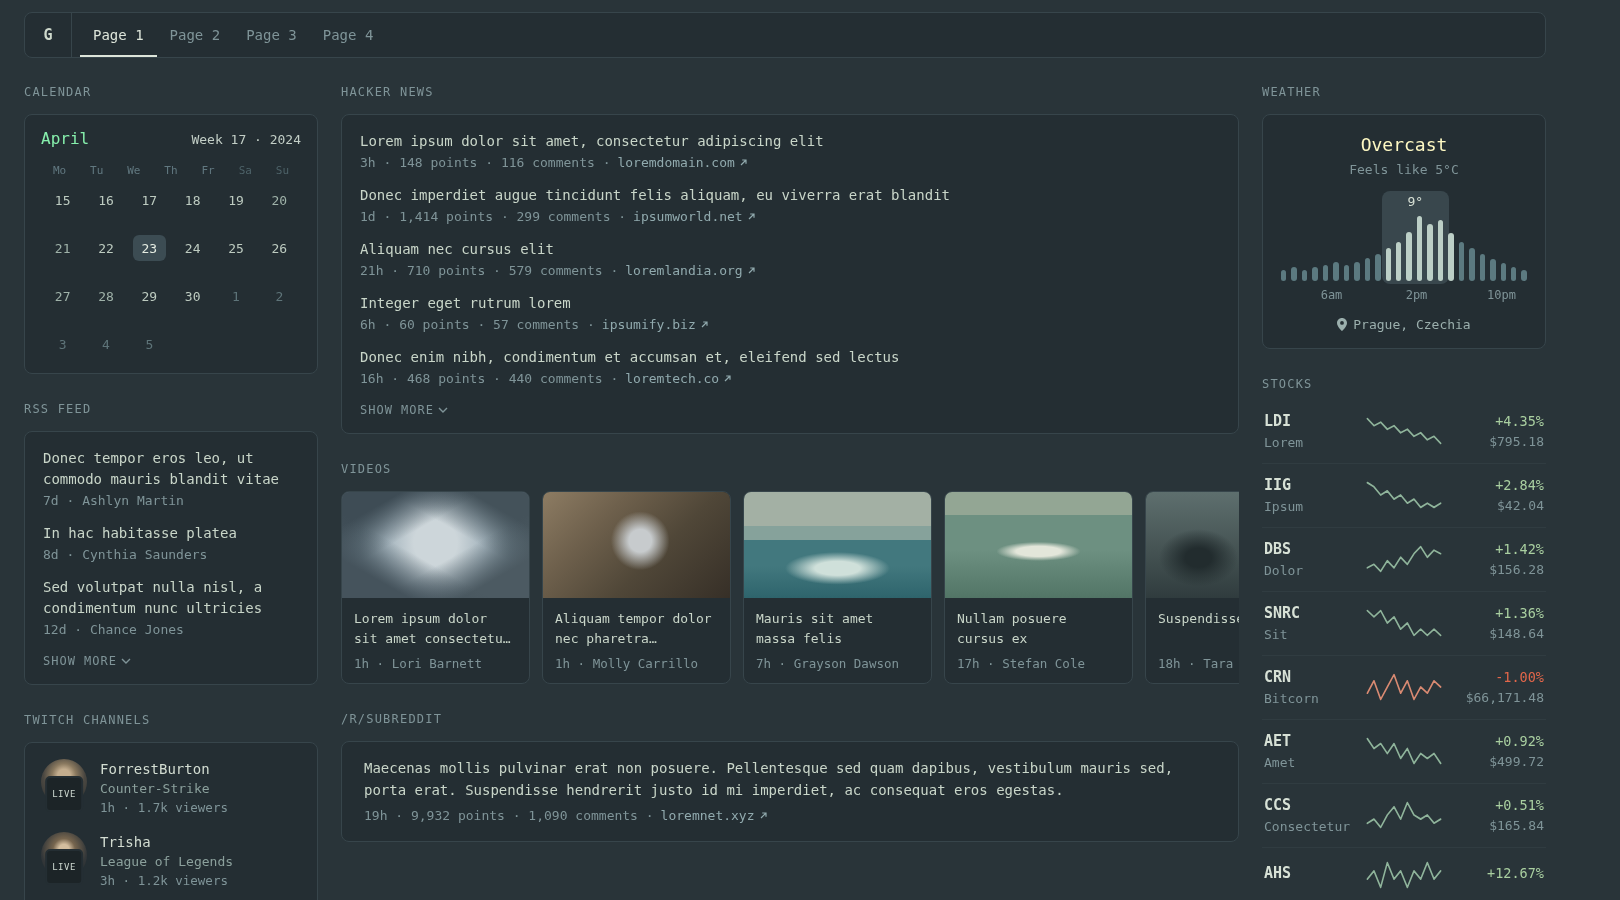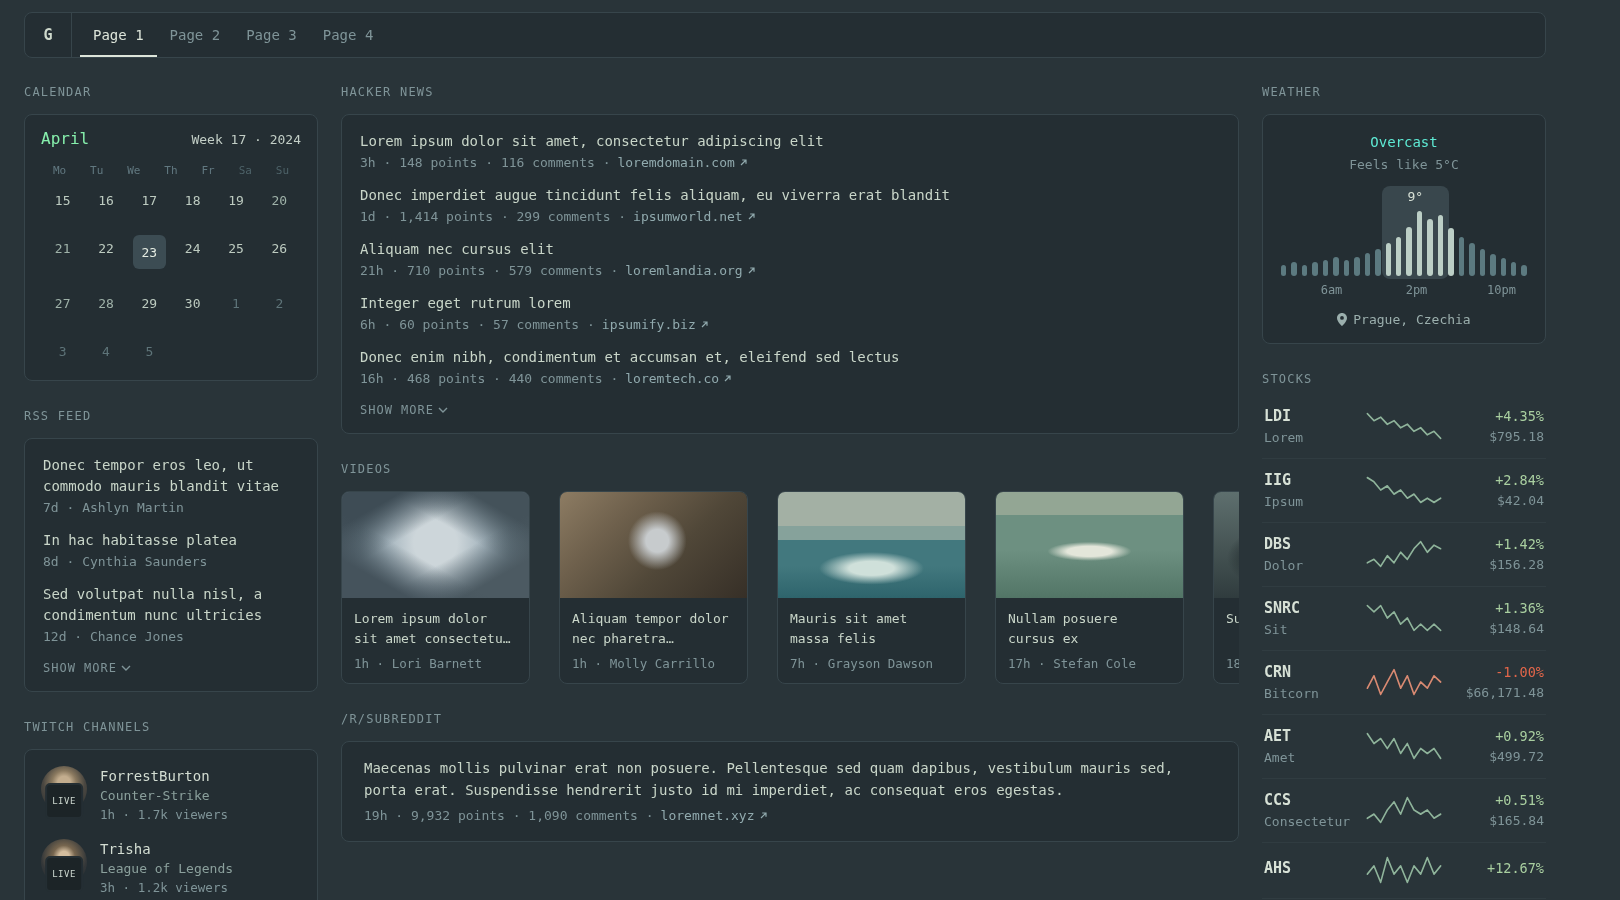--- a/index.html
+++ b/index.html
@@ -38,21 +38,21 @@
   .cal-head{display:flex;justify-content:space-between;align-items:baseline;margin-bottom:16px}
   .cal-month{font-size:16px;font-weight:500;color:#86efac}
   .cal-weekyear{font-size:13px;color:#c2cec6}
   .cal-weekdays{display:grid;grid-template-columns:repeat(7,1fr);margin-bottom:9px}
   .cal-weekdays span{text-align:center;font-size:11px;color:var(--faint)}
   .cal-weekdays span.wknd{color:#4d6268}
   .cal-grid{display:grid;grid-template-columns:repeat(6,1fr);row-gap:19px}
   .cal-cell{height:29px;display:flex;align-items:center;justify-content:center;font-size:13px;color:#bdcbc0}
   .cal-cell.wknd{color:#9fb2a9}
   .cal-cell.dim{color:#5e7479}
-  .cal-cell.today{background:#3c4c53;border-radius:6px;height:34px;margin:1px 5px;color:#e5ecE2;color:#e5ece2}
+  .cal-cell.today{background:#3c4c53;border-radius:6px;height:26px;margin:1px 5px;color:#e5ecE2;color:#e5ece2}
 
   
   .pad{padding:16px 18px 14px}
   .feed-item{margin-bottom:15px}
   .feed-title{display:block;font-size:14px;line-height:1.5;color:var(--text);margin-bottom:3px;cursor:pointer}
   .feed-meta{font-size:13px;color:var(--muted);display:flex;align-items:center;flex-wrap:wrap}
   .domain{color:var(--domain);display:inline-flex;align-items:center;gap:4px;margin-left:7px;cursor:pointer}
   .show-more{display:flex;align-items:center;gap:4px;background:none;border:none;color:var(--muted);font-size:12px;letter-spacing:1px;cursor:pointer;padding:2px 0;margin-top:3px}
 
   
@@ -61,39 +61,39 @@
   .tw-avatar{position:relative;width:46px;height:46px;border-radius:50%;flex:0 0 46px;cursor:pointer}
   .av1{background:radial-gradient(circle at 50% 36%, #c3ad8e 0 17%, #8a795f 32%, #4a4741 55%, #262b2d 100%)}
   .av2{background:radial-gradient(circle at 50% 38%, #d3bd9e 0 14%, #77664f 30%, #333739 62%, #24292b 100%)}
   .av3{background:radial-gradient(circle at 50% 42%, #ead9ba 0 26%, #c0aa85 52%, #8d7c5f 80%, #6b5d48 100%)}
   .live-badge{position:absolute;left:50%;bottom:-7px;transform:translateX(-50%);background:#1c2427;color:#ccd7cf;font-size:9px;letter-spacing:.5px;padding:11px 5px;border-radius:5px;border:2px solid var(--card)}
   .tw-name{display:block;font-size:14px;color:#d3ddd2;margin:2px 0 4px;cursor:pointer}
   .tw-cat{display:block;font-size:13px;color:#8ba09c;margin-bottom:4px;cursor:pointer}
   .tw-meta{font-size:12.5px;color:var(--muted)}
 
   
-  .videos-row{display:flex;gap:29px;overflow:hidden;cursor:grab}
+  .videos-row{display:flex;gap:12px;overflow:hidden;cursor:grab}
   .video-card{flex:0 0 189px;background:var(--card);border:1px solid var(--border);border-radius:8px;overflow:hidden}
   .v-thumb{height:106px;cursor:pointer}
   .v1{background:linear-gradient(to top right,#45535c 0 18%,rgba(0,0,0,0) 40%),linear-gradient(to top left,#4c5a62 0 18%,rgba(0,0,0,0) 40%),linear-gradient(to bottom right,#3e4c55 0 16%,rgba(0,0,0,0) 38%),linear-gradient(to bottom left,#44525a 0 16%,rgba(0,0,0,0) 38%),radial-gradient(circle at 50% 48%,#cdd6da 0 20%,#a4b4bd 45%,#72858f 70%,#55656f 100%)}
   .v2{background:radial-gradient(circle at 52% 46%,#c7cbcd 0 10%,rgba(199,203,205,0) 26%),linear-gradient(135deg,#8d7c63 0%,#6e604c 30%,#504738 60%,#362f27 100%)}
   .v3{background:radial-gradient(ellipse 40% 22% at 50% 72%,#cfe0da 0 30%,rgba(207,224,218,0) 70%),linear-gradient(to bottom,#a3b0a4 0 32%,#86a29b 32% 45%,#42787e 45% 70%,#2e646c 100%)}
   .v4{background:radial-gradient(ellipse 30% 12% at 50% 56%,#e3e6da 0 40%,rgba(227,230,218,0) 75%),linear-gradient(to bottom,#93a694 0 22%,#6d9081 22% 55%,#527566 100%)}
   .v5{background:radial-gradient(ellipse 35% 45% at 28% 62%,#222c2e 0 20%,rgba(34,44,46,0) 60%),linear-gradient(to bottom,#5e6f6e 0%,#455353 55%,#303c3e 100%)}
   .v-body{padding:11px 12px 12px}
   .v-title{display:block;font-size:13px;line-height:1.55;color:var(--text);min-height:40px;margin-bottom:7px;cursor:pointer}
   .v-meta{font-size:12.5px;color:var(--muted)}
 
   
   .sub{padding:16px 22px 18px}
   .sub-title{display:block;font-size:14px;line-height:1.55;color:var(--text);margin-bottom:6px;cursor:pointer}
 
   
   .weather{padding:16px;text-align:center}
-  .w-cond{font-size:14px;font-weight:500;color:#5eead4;margin-top:3px}
+  .w-cond{font-size:18px;font-weight:500;color:#fef9c3;margin-top:3px}
   .w-feels{font-size:13px;color:var(--muted);margin-top:7px}
   .w-chart{position:relative;height:88px;margin-top:16px}
   .w-highlight{position:absolute;left:41%;width:27%;top:-2px;bottom:-3px;background:#39474d;border-radius:8px;z-index:1}
   .w-peak{position:absolute;top:1px;left:54.5%;transform:translateX(-50%);font-size:13px;color:#d7e0d5;z-index:3}
   .w-bars{position:absolute;left:2px;right:2px;bottom:0;top:20px;display:flex;align-items:flex-end;gap:5px;z-index:2}
   .w-bars i{flex:1;border-radius:3px;background:#5c7a80;min-height:4px}
   .w-bars i.bright{background:#bccfc6}
   .w-times{position:relative;height:15px;margin-top:7px}
   .w-times span{position:absolute;transform:translateX(-50%);font-size:12px;color:var(--muted)}
   .w-times span:nth-child(1){left:21%}

